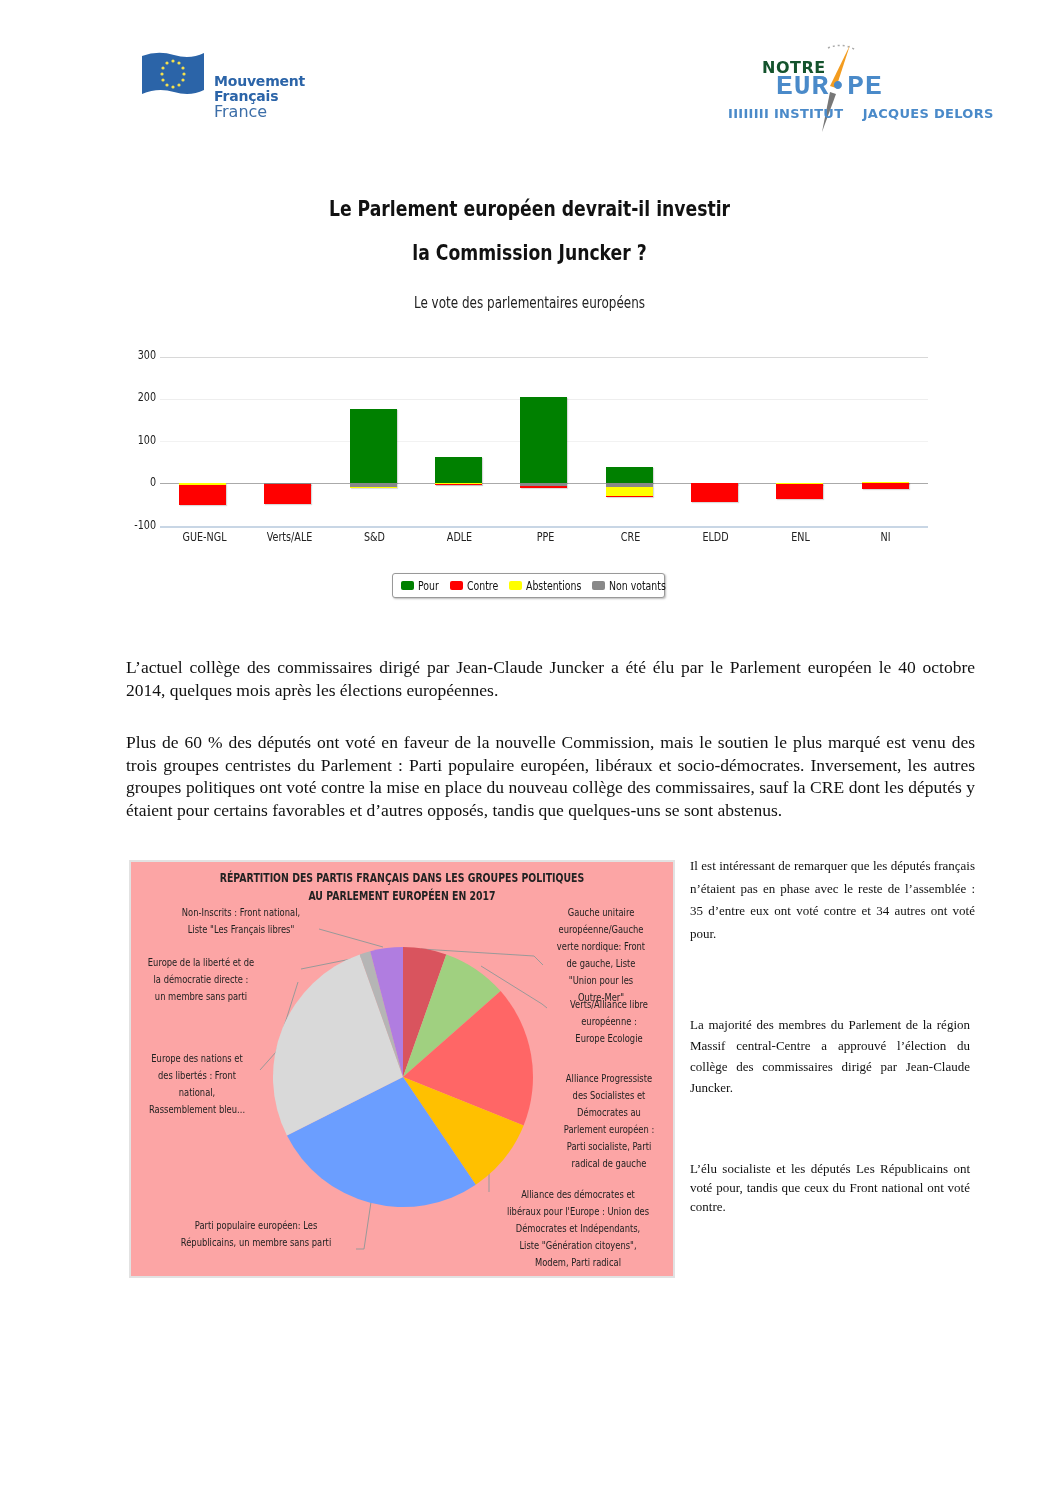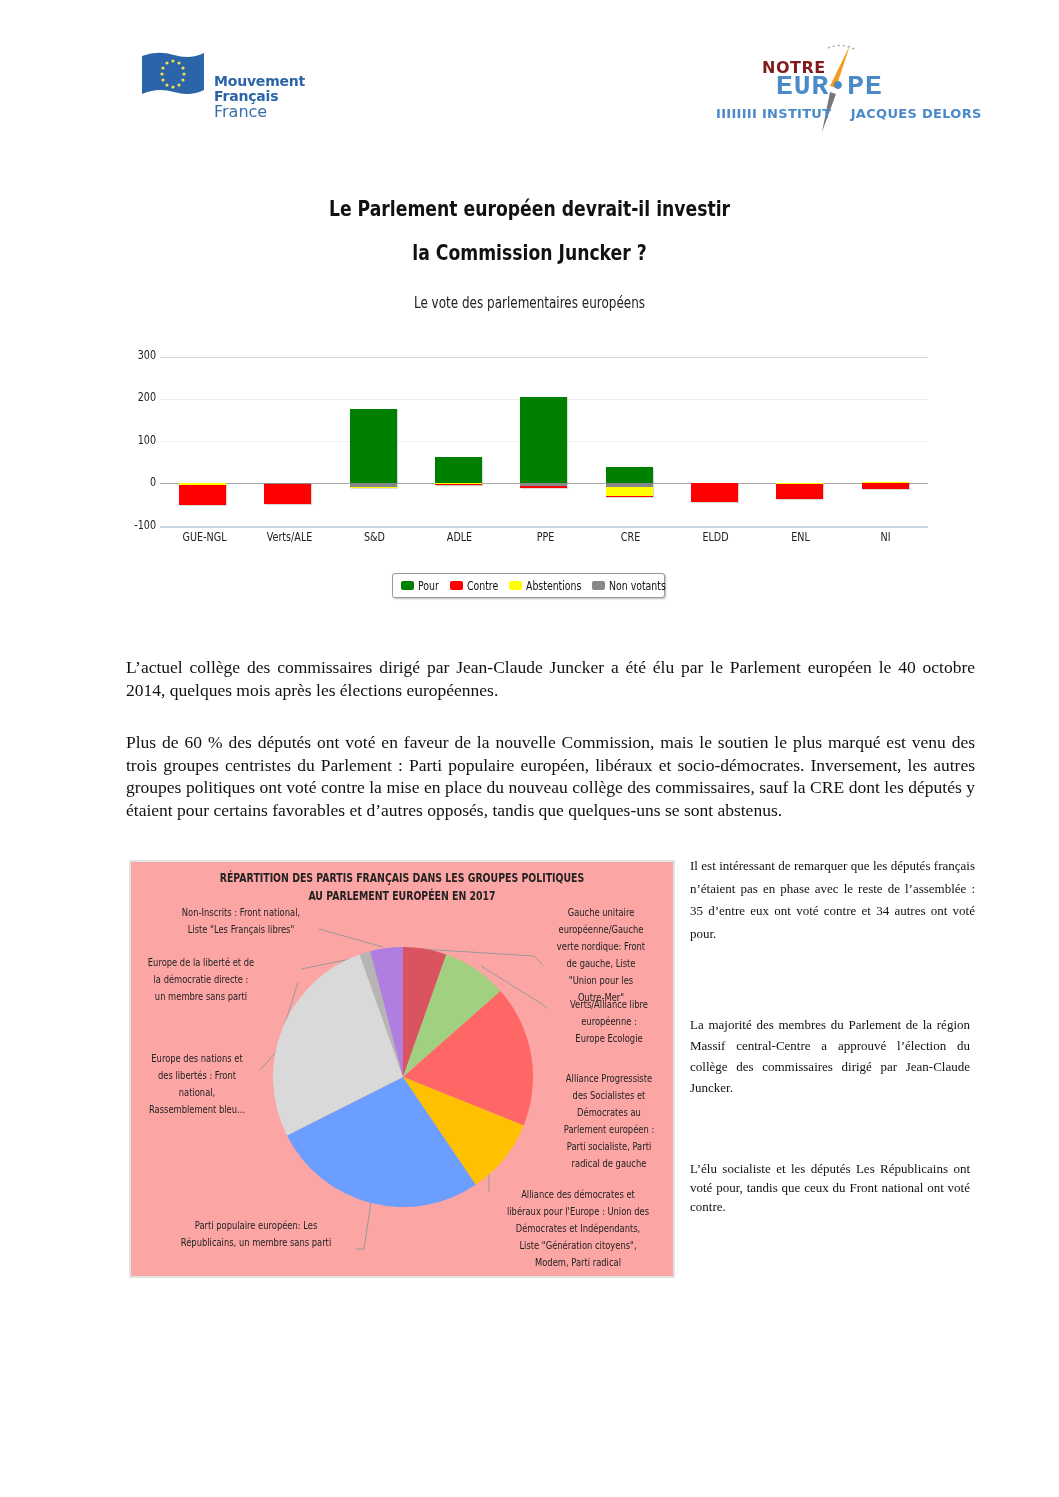--- a/index.html
+++ b/index.html
@@ -7,23 +7,23 @@
   .abs { position: absolute; }
 
   
   .logo-me { left: 140px; top: 50px; width: 190px; height: 75px; }
   .logo-me .flag { position: absolute; left: 0; top: 0; width: 66px; height: 48px; }
   .logo-me .txt { position: absolute; left: 74px; top: 24px; font-family: "DejaVu Sans", sans-serif; color: #2b64a8; line-height: 15px; }
   .logo-me .txt .b { font-weight: bold; font-size: 14px; letter-spacing: -0.2px; }
   .logo-me .txt .n { font-size: 16px; color: #3c6ea8; }
 
   .logo-ne { left: 716px; top: 40px; width: 230px; height: 95px; }
-  .logo-ne .notre { position: absolute; left: 46px; top: 18px; font-family: "DejaVu Sans", sans-serif; font-weight: bold; font-size: 16px; color: #7f1d1d; letter-spacing: 0.5px; }
+  .logo-ne .notre { position: absolute; left: 46px; top: 18px; font-family: "DejaVu Sans", sans-serif; font-weight: bold; font-size: 16px; color: #14532d; letter-spacing: 0.5px; }
   .logo-ne .europe { position: absolute; left: 60px; top: 31px; font-family: Liberation Mono, monospace; font-weight: bold; font-size: 28px; color: #4a8ac9; letter-spacing: 1px; }
-  .logo-ne .inst { position: absolute; left: 0px; top: 66px; font-family: "DejaVu Sans", sans-serif; font-weight: bold; font-size: 13px; color: #4a8ac9; white-space: pre; letter-spacing: 0.3px; }
+  .logo-ne .inst { position: absolute; left: 12px; top: 66px; font-family: "DejaVu Sans", sans-serif; font-weight: bold; font-size: 13px; color: #4a8ac9; white-space: pre; letter-spacing: 0.3px; }
 
   
   .title { left: 0; width: 1059px; text-align: center; font-family: "DejaVu Sans", sans-serif; font-weight: bold; font-size: 21px; color: #111; transform: scaleX(0.82); }
   .title1 { top: 197px; }
   .title2 { top: 241px; }
   .subtitle { left: 0; top: 294px; width: 1059px; text-align: center; font-family: "DejaVu Sans", sans-serif; font-size: 15px; color: #222; transform: scaleX(0.8); }
 
   
   .bar-chart { left: 120px; top: 340px; width: 820px; height: 270px; }
   .ytick { position: absolute; left: 0; width: 36px; text-align: right; font-family: "DejaVu Sans", sans-serif; font-size: 12px; color: #222; transform: scaleX(0.8); transform-origin: right center; }

